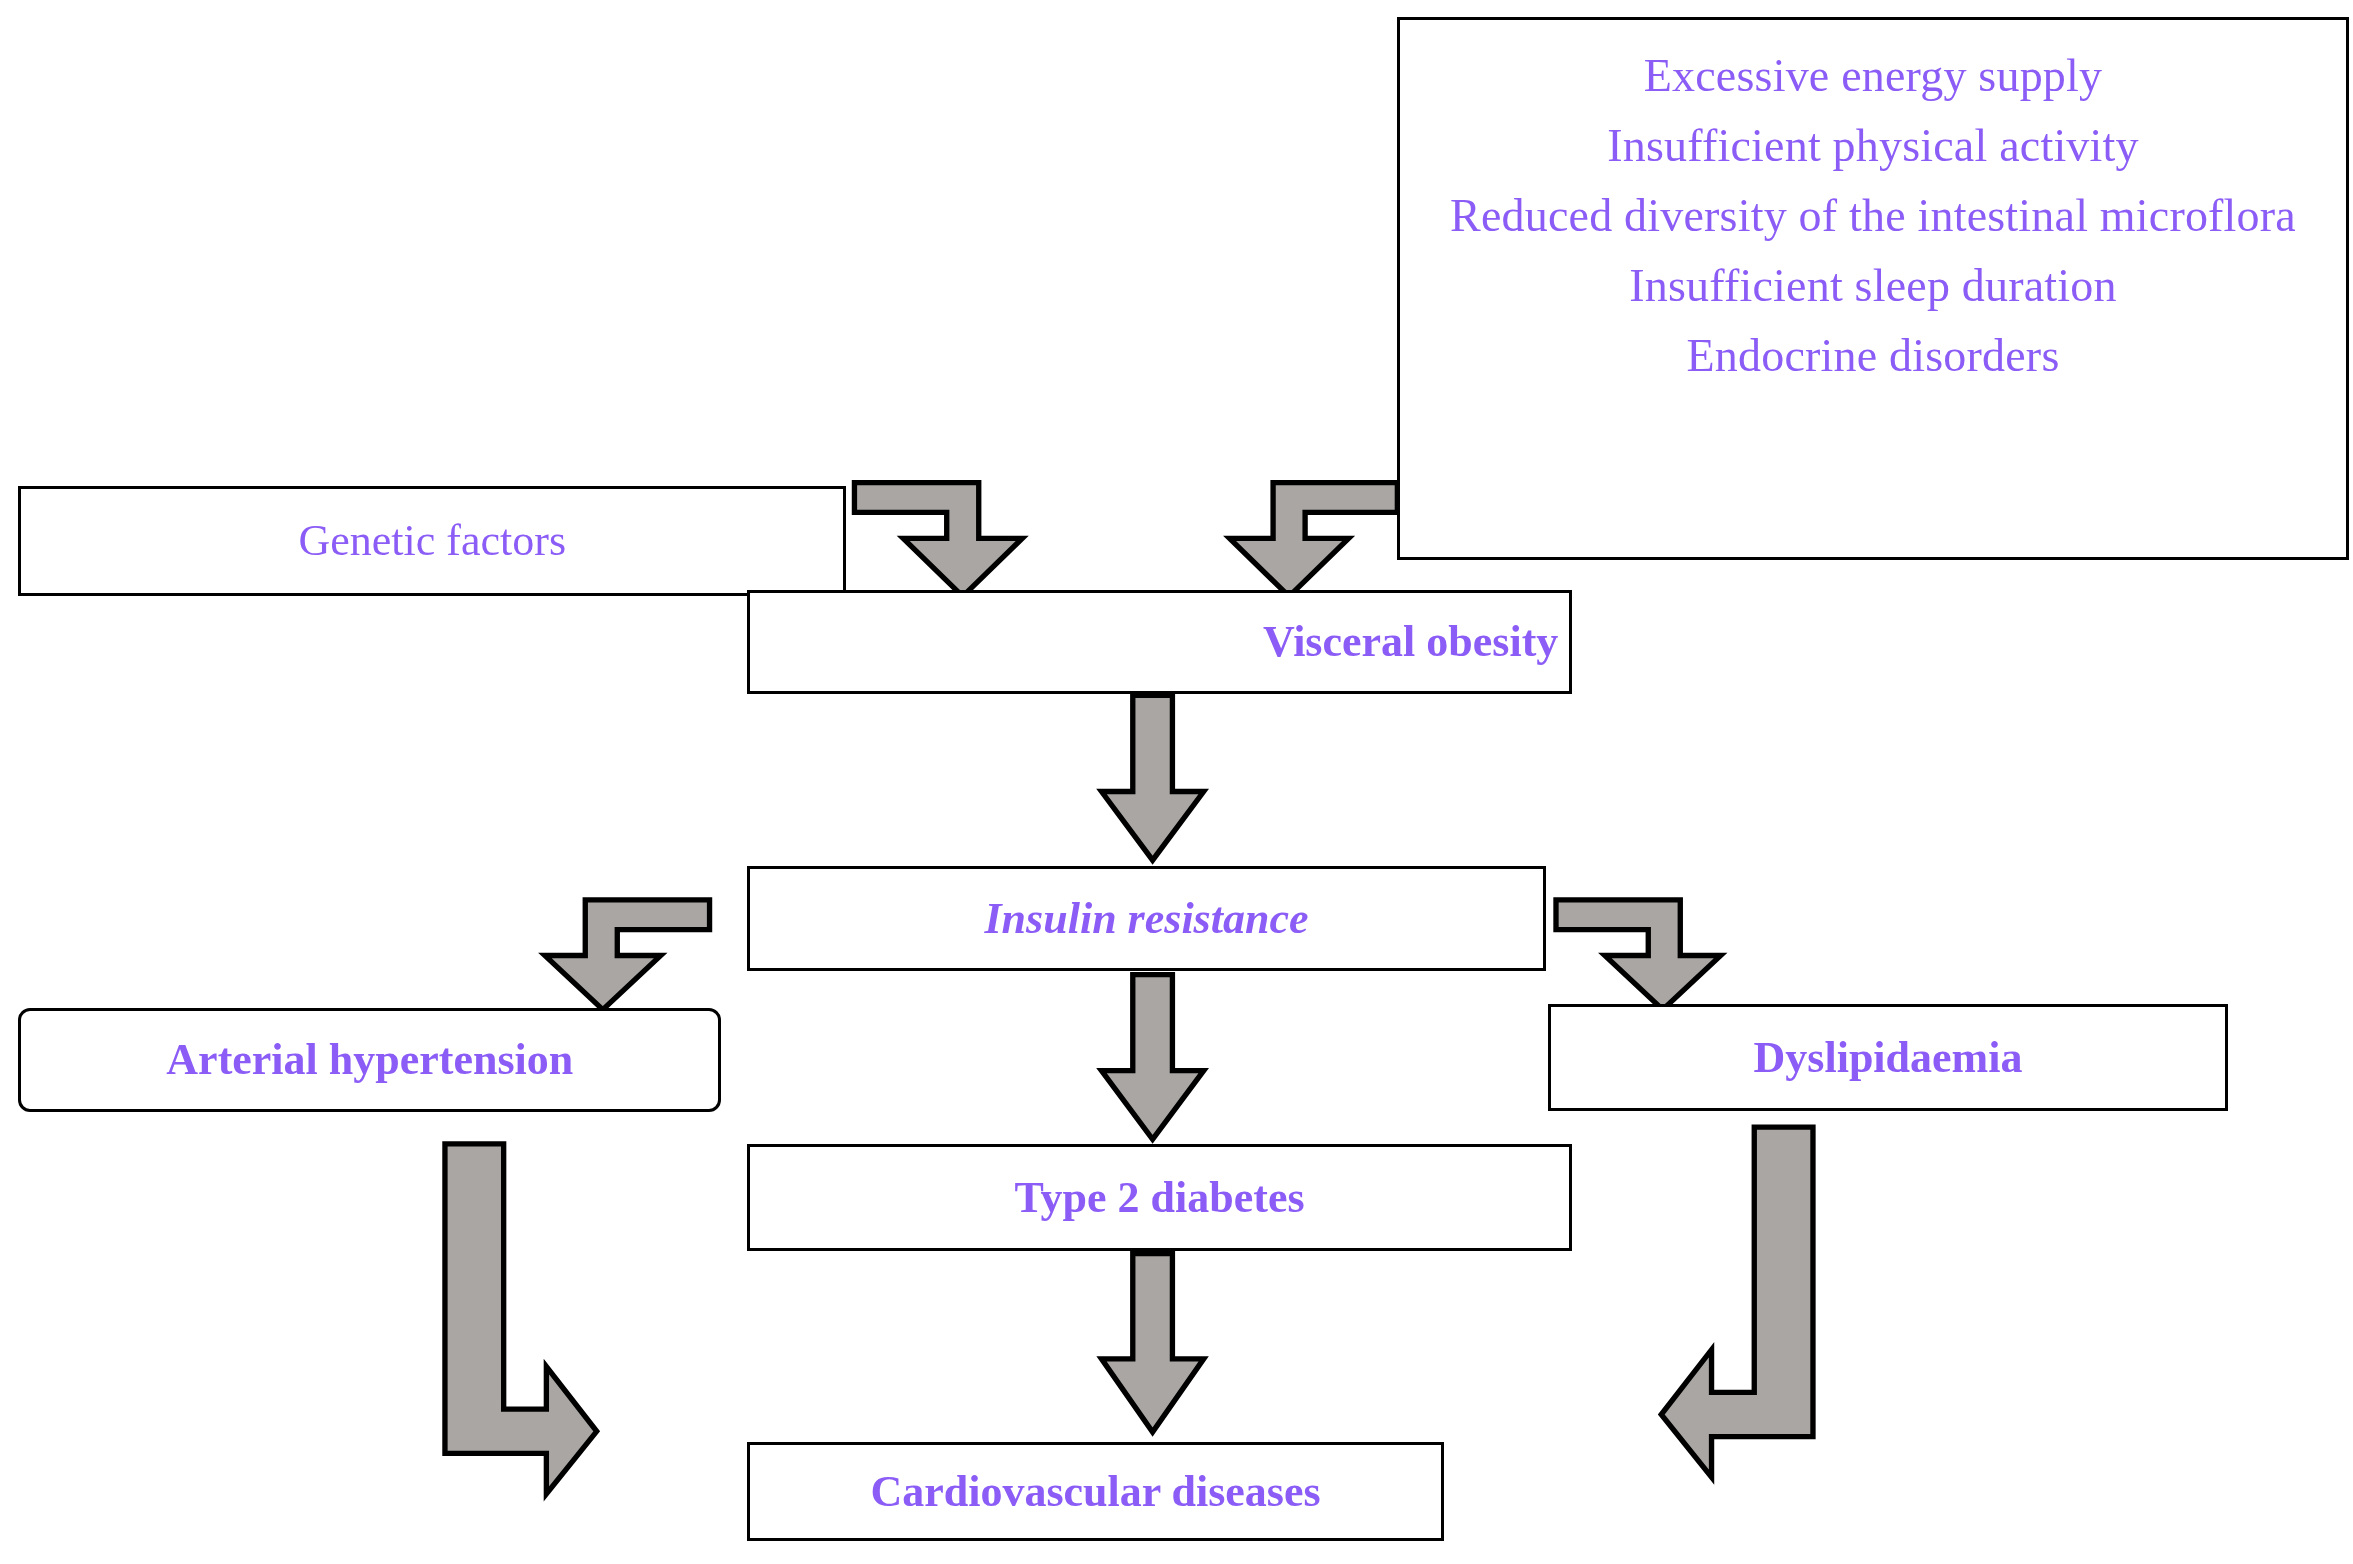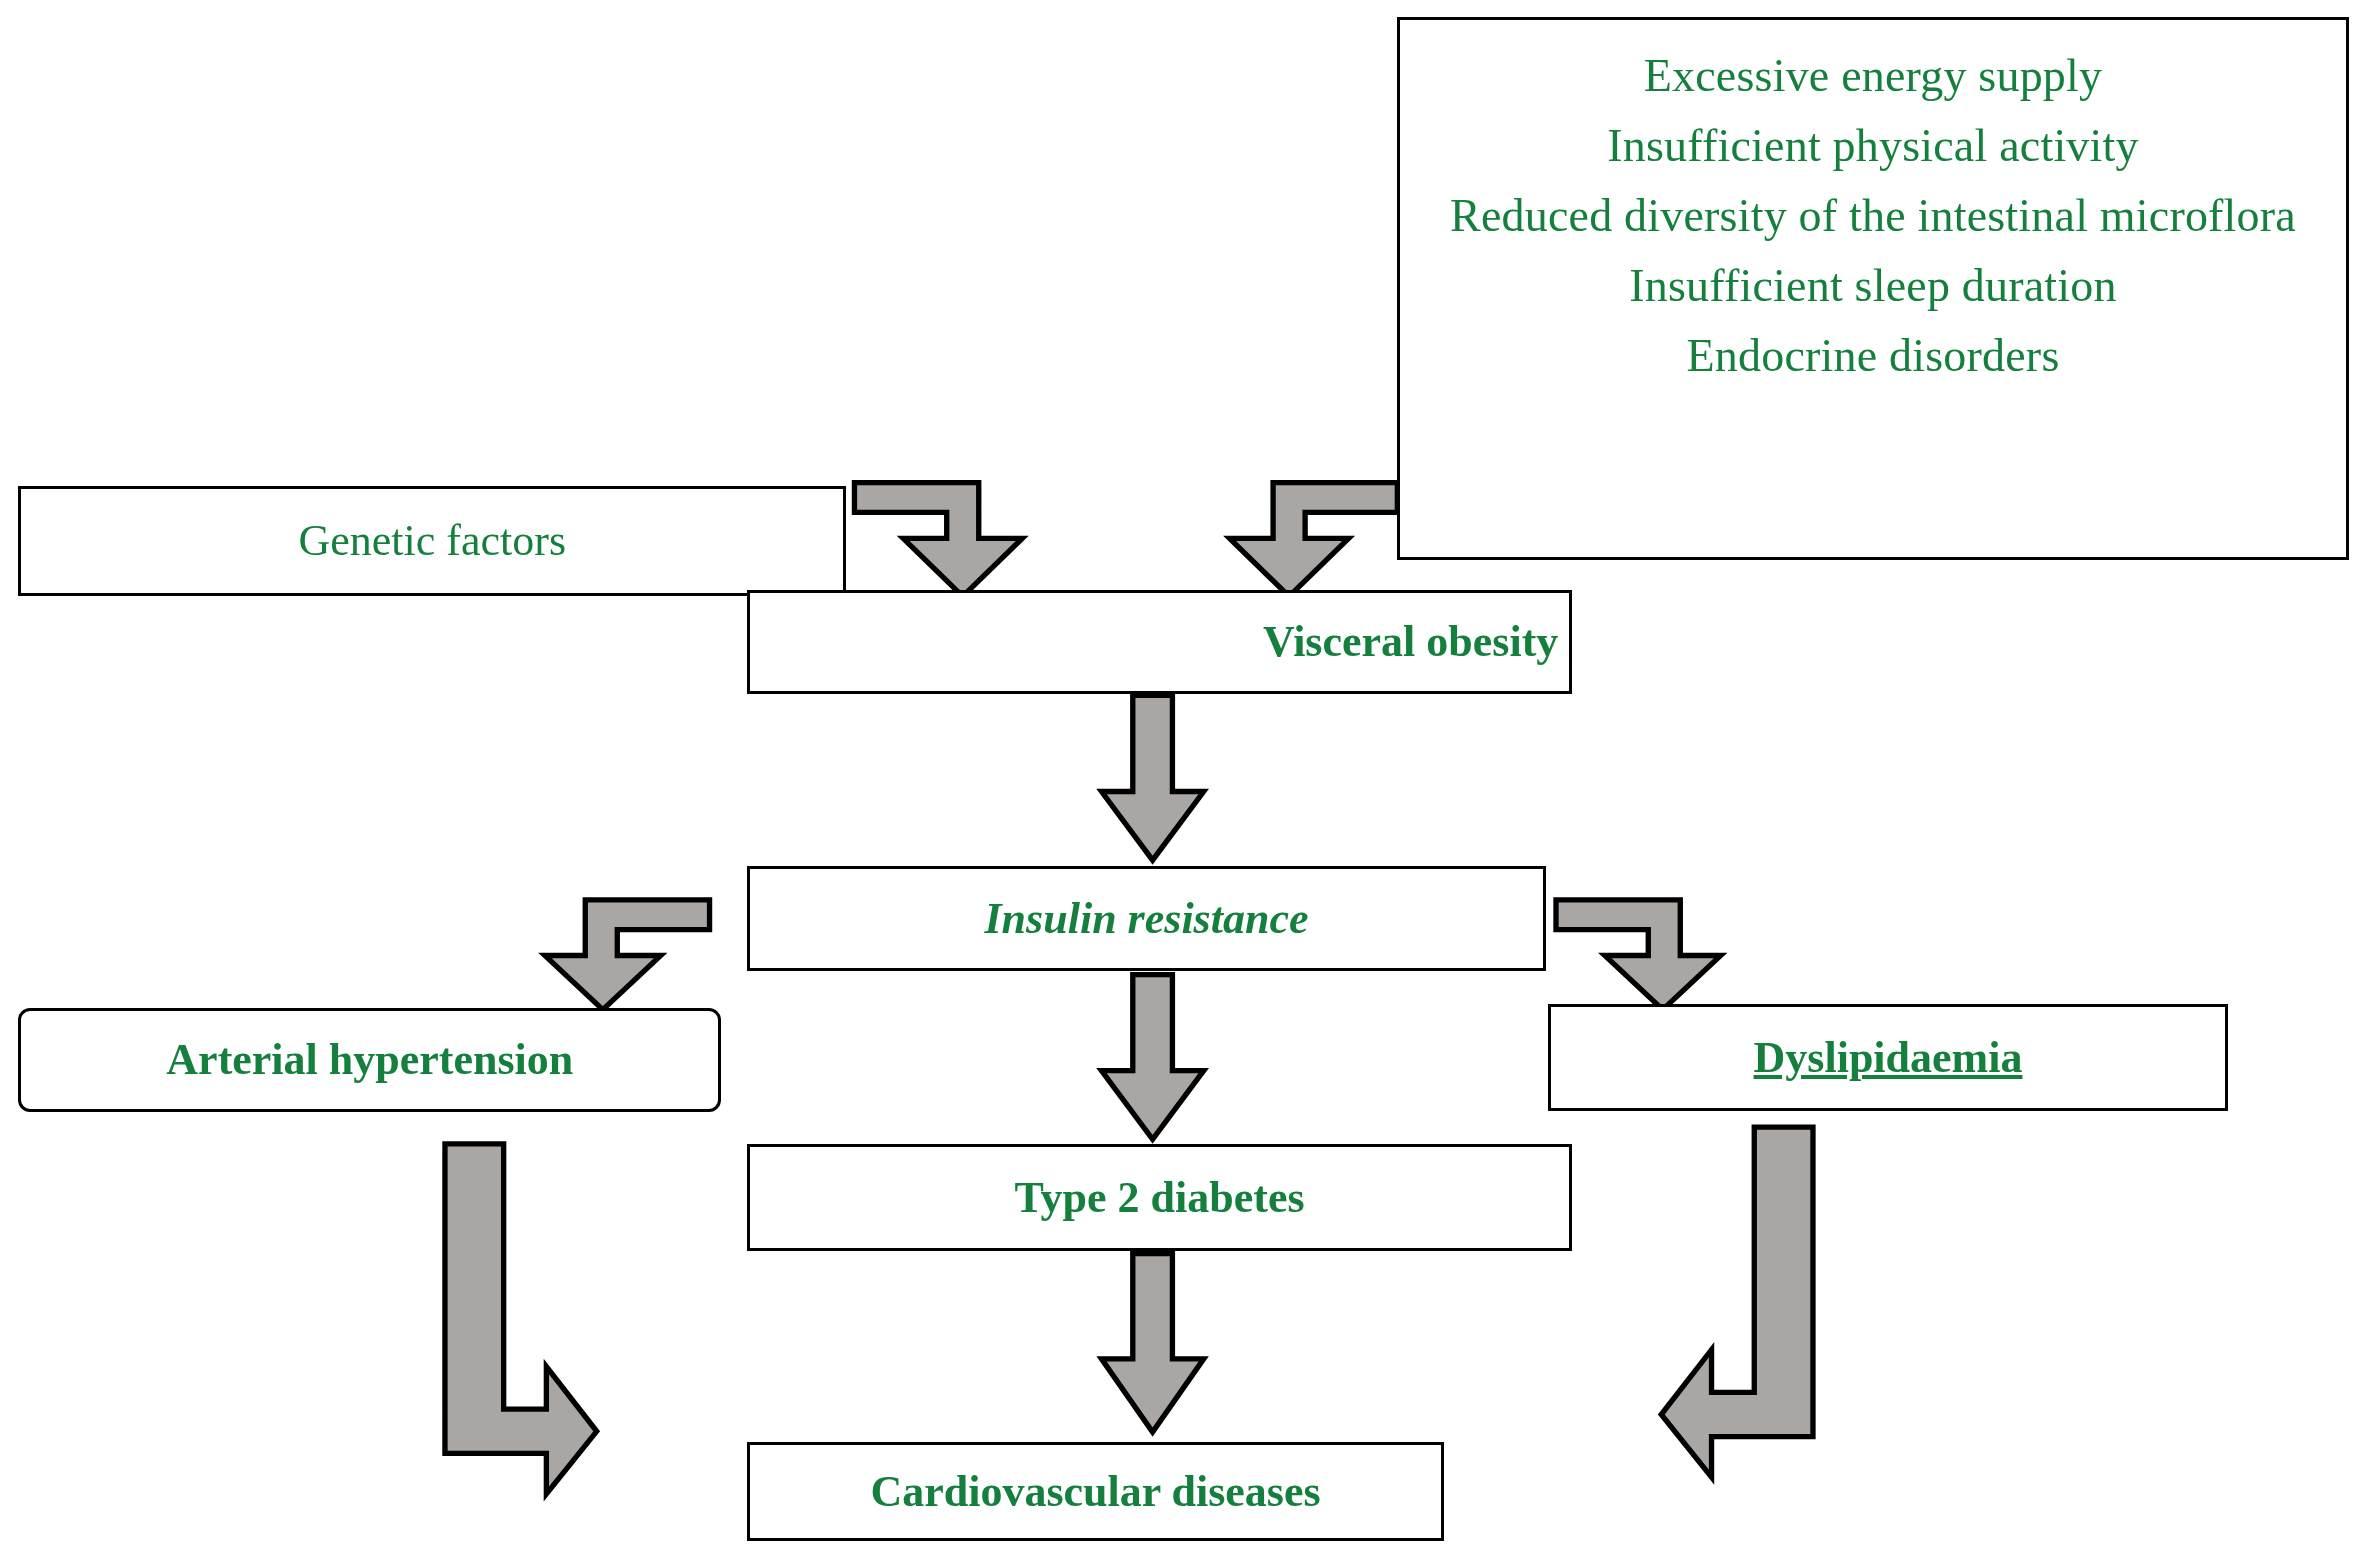--- a/index.html
+++ b/index.html
@@ -20,21 +20,21 @@
   }
   .node {
     position: absolute;
     box-sizing: border-box;
     background: #ffffff;
     border: 3.8px solid #000000;
     display: flex;
     align-items: center;
     justify-content: center;
     text-align: center;
-    color: #15803d;
+    color: #8b5cf6;
   }
   .node .label {
     display: block;
     width: 100%;
     padding: 0 10.7px;
     line-height: 1.18;
   }
   
   #factors-panel {
     left: 1397px;
@@ -84,21 +84,20 @@
     top: 1008px;
     width: 703px;
     height: 104px;
     border-radius: 12px;
   }
   #node-dyslipidaemia {
     left: 1548px;
     top: 1004px;
     width: 680px;
     height: 107px;
-    text-decoration: underline;
   }
   #node-diabetes {
     left: 747px;
     top: 1144px;
     width: 825px;
     height: 107px;
   }
   #node-cardiovascular {
     left: 747px;
     top: 1442px;

